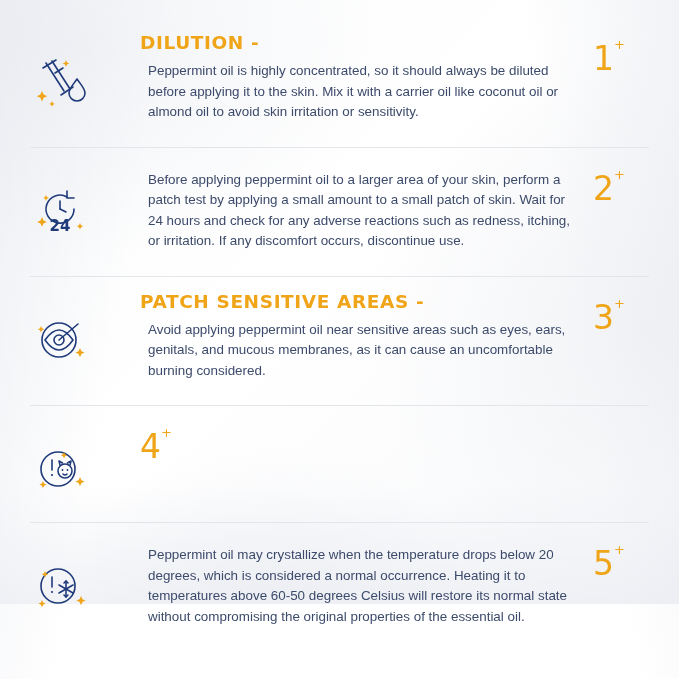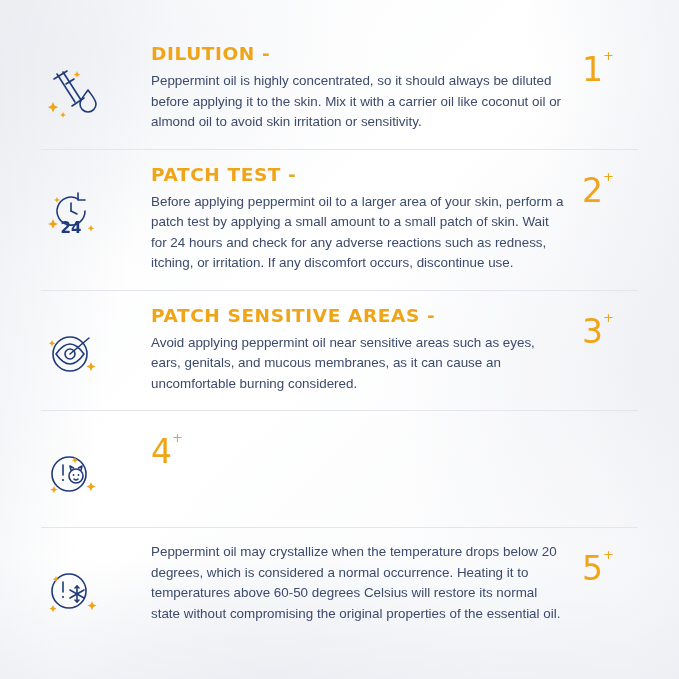--- a/index.html
+++ b/index.html
@@ -10,28 +10,28 @@
     width: 679px;
     height: 679px;
     background: #ffffff;
     font-family: "Liberation Sans", sans-serif;
     overflow: hidden;
     position: relative;
   }
   .page {
     position: relative;
     width: 679px;
-    height: 679px;
+    height: 604px;
     background:
       radial-gradient(ellipse 420px 300px at 12% 8%, #f3f4f7 0%, rgba(243,244,247,0) 70%),
       radial-gradient(ellipse 380px 420px at 95% 55%, #f2f3f6 0%, rgba(242,243,246,0) 70%),
       radial-gradient(ellipse 300px 220px at 40% 100%, #f4f5f8 0%, rgba(244,245,248,0) 72%),
       linear-gradient(135deg, #fafbfc 0%, #ffffff 45%, #f8f9fb 100%);
     box-sizing: border-box;
-    padding: 11px;
+    padding: 0;
   }
   .paper-fold {
     position: absolute;
     pointer-events: none;
     background: linear-gradient(100deg, rgba(226,229,236,0.55) 0%, rgba(255,255,255,0) 55%);
   }
   .fold-a { left: 0; top: 0; width: 200px; height: 679px; }
   .fold-b { right: 0; top: 0; width: 150px; height: 679px;
     background: linear-gradient(260deg, rgba(226,229,236,0.45) 0%, rgba(255,255,255,0) 60%); }
   .fold-c { left: 0; bottom: 0; width: 679px; height: 120px;
@@ -79,21 +79,21 @@
     letter-spacing: 0.6px;
     font-weight: bold;
     margin: 0 0 7px 0;
     white-space: nowrap;
     font-family: "DejaVu Sans", sans-serif;
   }
   .body-text {
     color: #3c4a6b;
     font-size: 13.4px;
     line-height: 20.5px;
-    margin: 0;
+    margin: 8px;
     font-family: "Liberation Sans", sans-serif;
   }
   .number {
     position: relative;
     color: #f0a417;
     font-size: 33px;
     font-weight: normal;
     font-family: "DejaVu Sans", sans-serif;
     line-height: 1;
   }
@@ -160,21 +160,20 @@
             <text x="30" y="50" font-family="DejaVu Sans, sans-serif" font-size="15" font-weight="bold" fill="#1f3a7a" text-anchor="middle">24</text>
             <g fill="#f0a417">
               <path d="M12 36 l1.5 3.4 3.4 1.5 -3.4 1.5 -1.5 3.4 -1.5 -3.4 -3.4 -1.5 3.4 -1.5z"></path>
               <path d="M50 42 l1 2.2 2.2 1 -2.2 1 -1 2.2 -1 -2.2 -2.2 -1 2.2 -1z"></path>
               <path d="M16 14 l0.9 2 2 0.9 -2 0.9 -0.9 2 -0.9 -2 -2 -0.9 2 -0.9z"></path>
             </g>
           </svg>
         </span>
       </div>
       <div class="text-col">
-        <p class="heading">PATCH TEST -</p>
         <p class="body-text">Before applying peppermint oil to a larger area of your skin, perform a patch test by applying a small amount to a small patch of skin. Wait for 24 hours and check for any adverse reactions such as redness, itching, or irritation. If any discomfort occurs, discontinue use.</p>
       </div>
       <div class="num-col">
         <div class="number">
           <span>2</span><span class="plus">+</span>
         </div>
       </div>
     </div>
 
     <div class="item">

